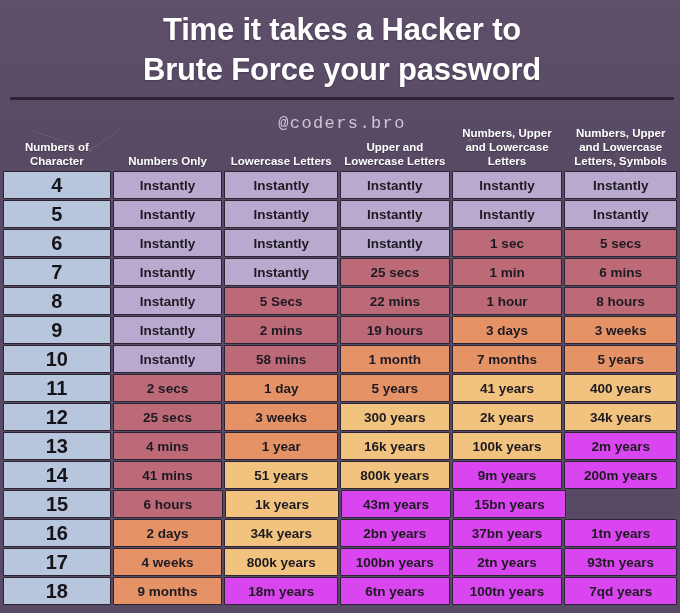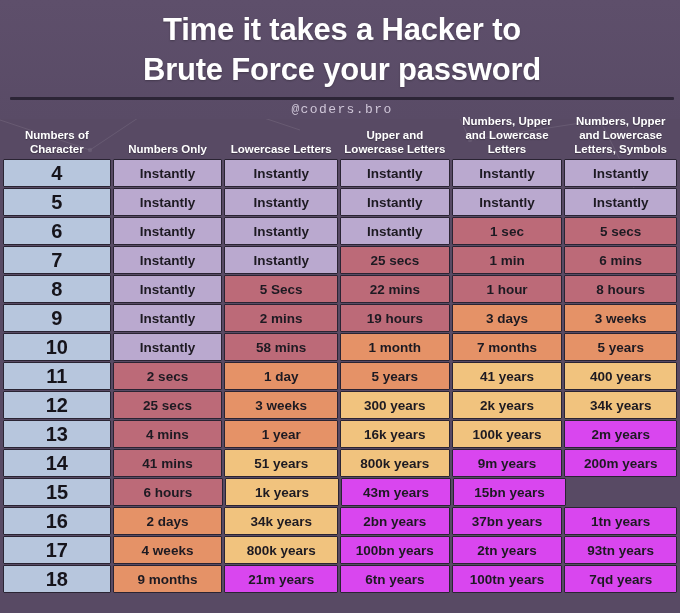--- a/index.html
+++ b/index.html
@@ -48,23 +48,23 @@
     margin: 8px 6px 0 6px;
     height: 3px;
     background: #2c2536;
     border-radius: 1px;
   }
 
   .handle {
     text-align: center;
     color: #cfc6d8;
     font-family: "Liberation Mono", monospace;
-    font-size: 13px;
+    font-size: 17px;
     letter-spacing: 1.4px;
-    margin-top: 2px;
+    margin-top: 14px;
     height: 17px;
   }
 
   
   .table {
     position: relative;
     padding: 0 3px;
   }
 
   .row {
@@ -272,19 +272,19 @@
         <div class="cell c0 sw-blue">17</div>
         <div class="cell c1 sw-orange">4 weeks</div>
         <div class="cell c2 sw-yellow">800k years</div>
         <div class="cell c3 sw-green">100bn years</div>
         <div class="cell c4 sw-green">2tn years</div>
         <div class="cell c5 sw-green">93tn years</div>
       </div>
       <div class="row">
         <div class="cell c0 sw-blue">18</div>
         <div class="cell c1 sw-orange">9 months</div>
-        <div class="cell c2 sw-green">21m years</div>
+        <div class="cell c2 sw-green">18m years</div>
         <div class="cell c3 sw-green">6tn years</div>
         <div class="cell c4 sw-green">100tn years</div>
         <div class="cell c5 sw-green">7qd years</div>
       </div>
     </div>
 </div>
 
 </body></html>

